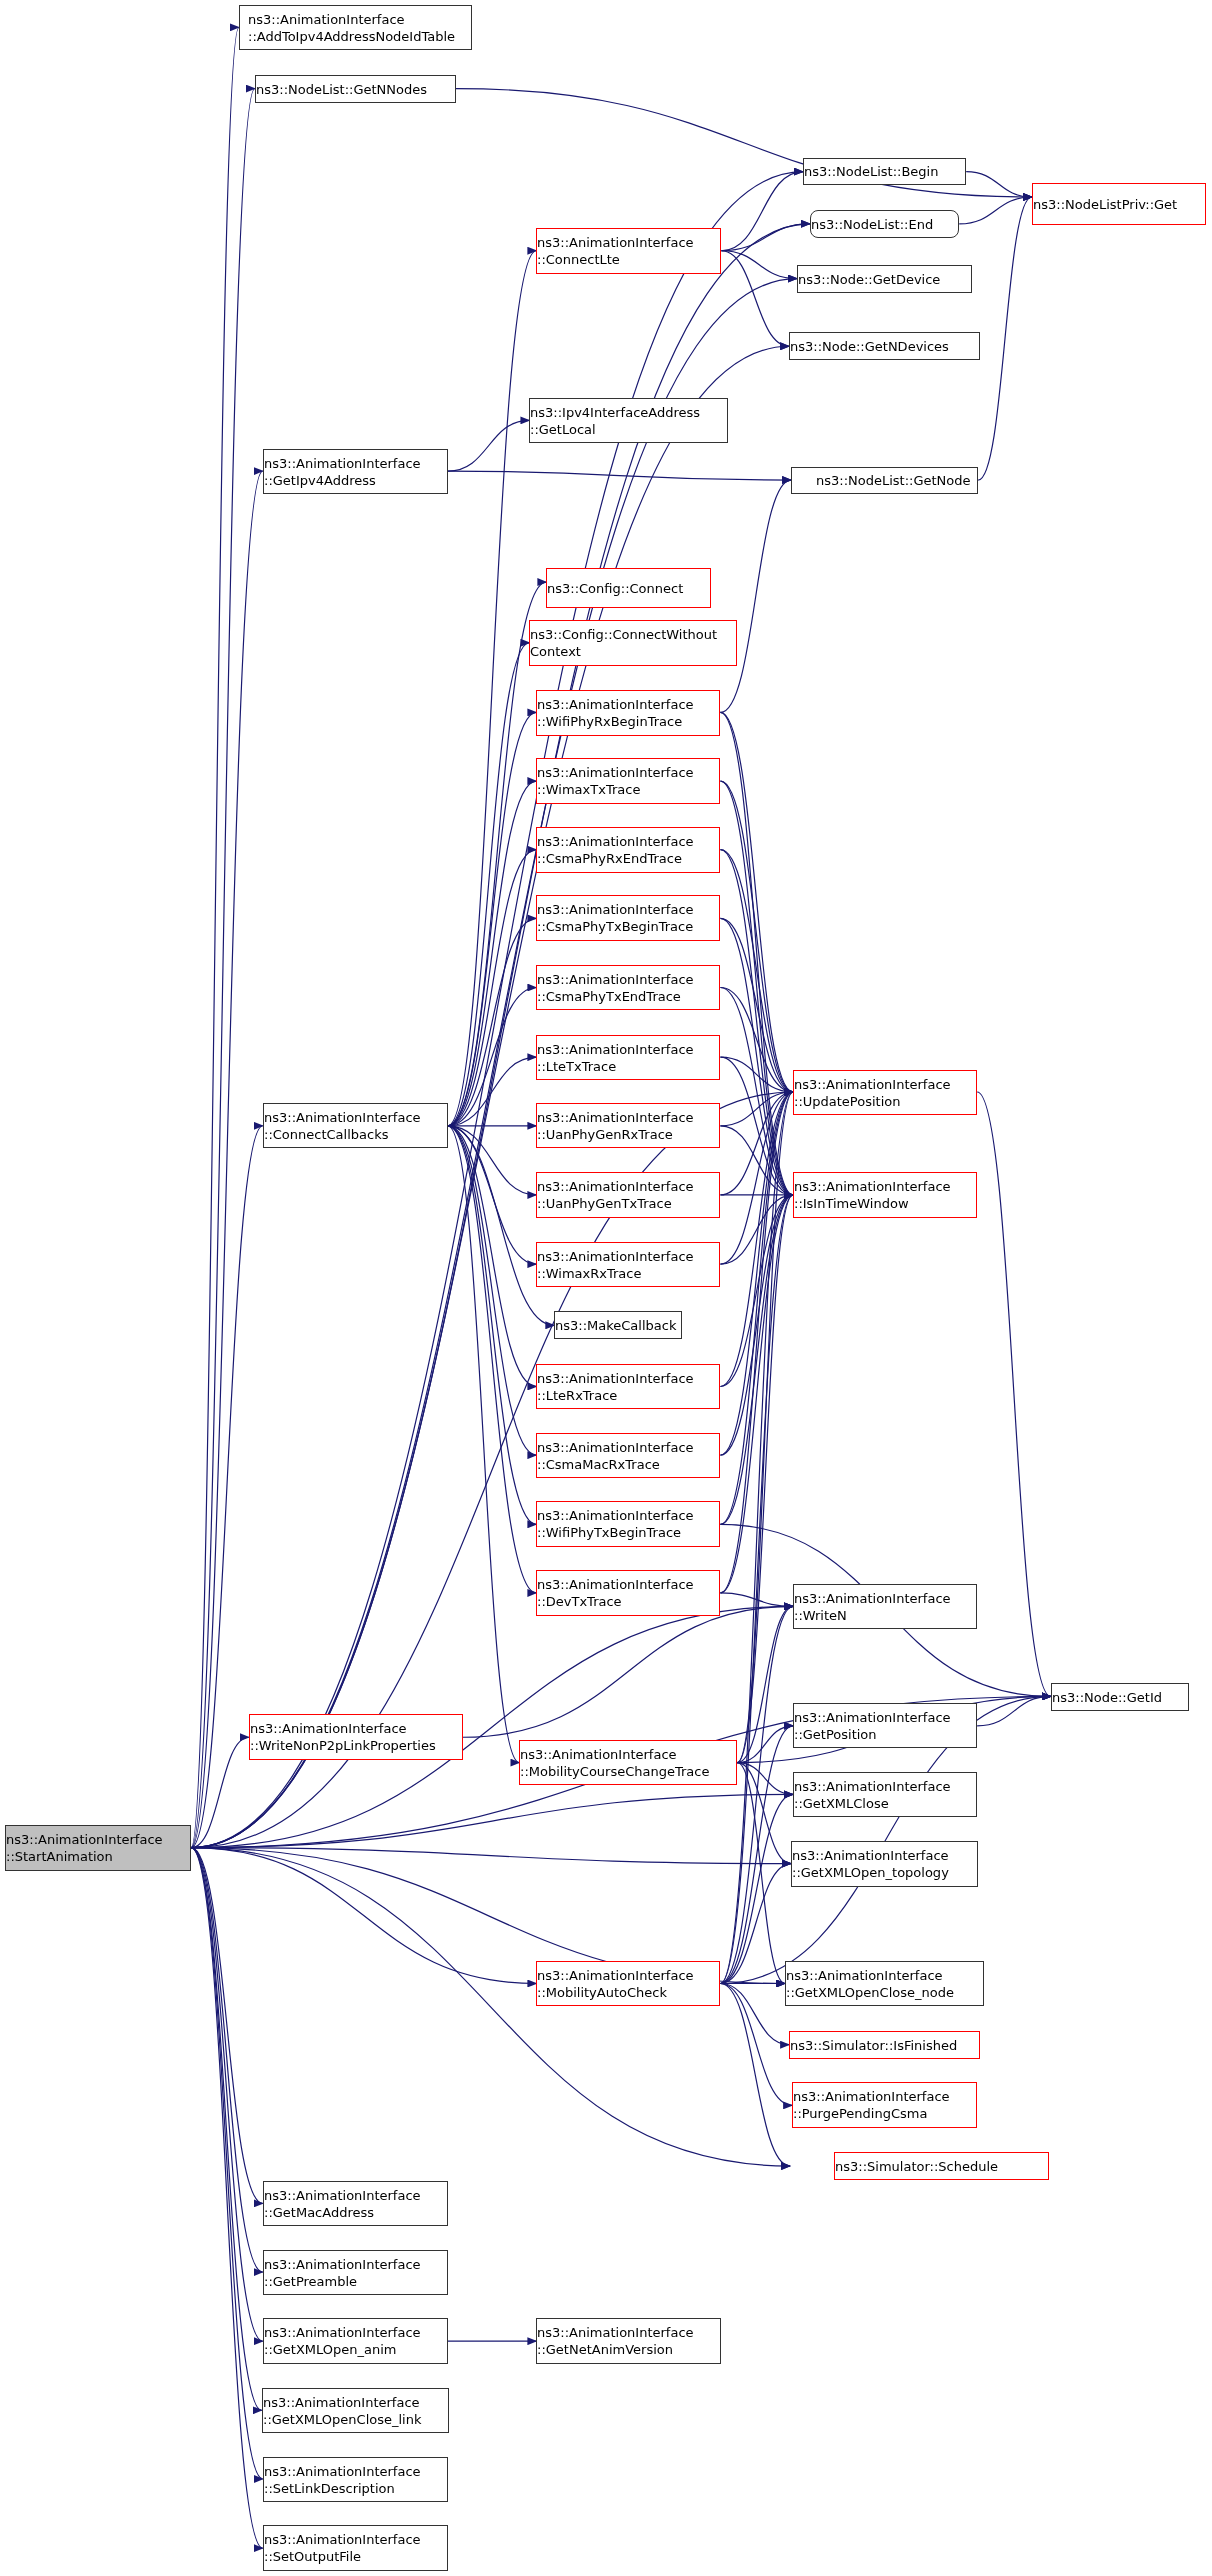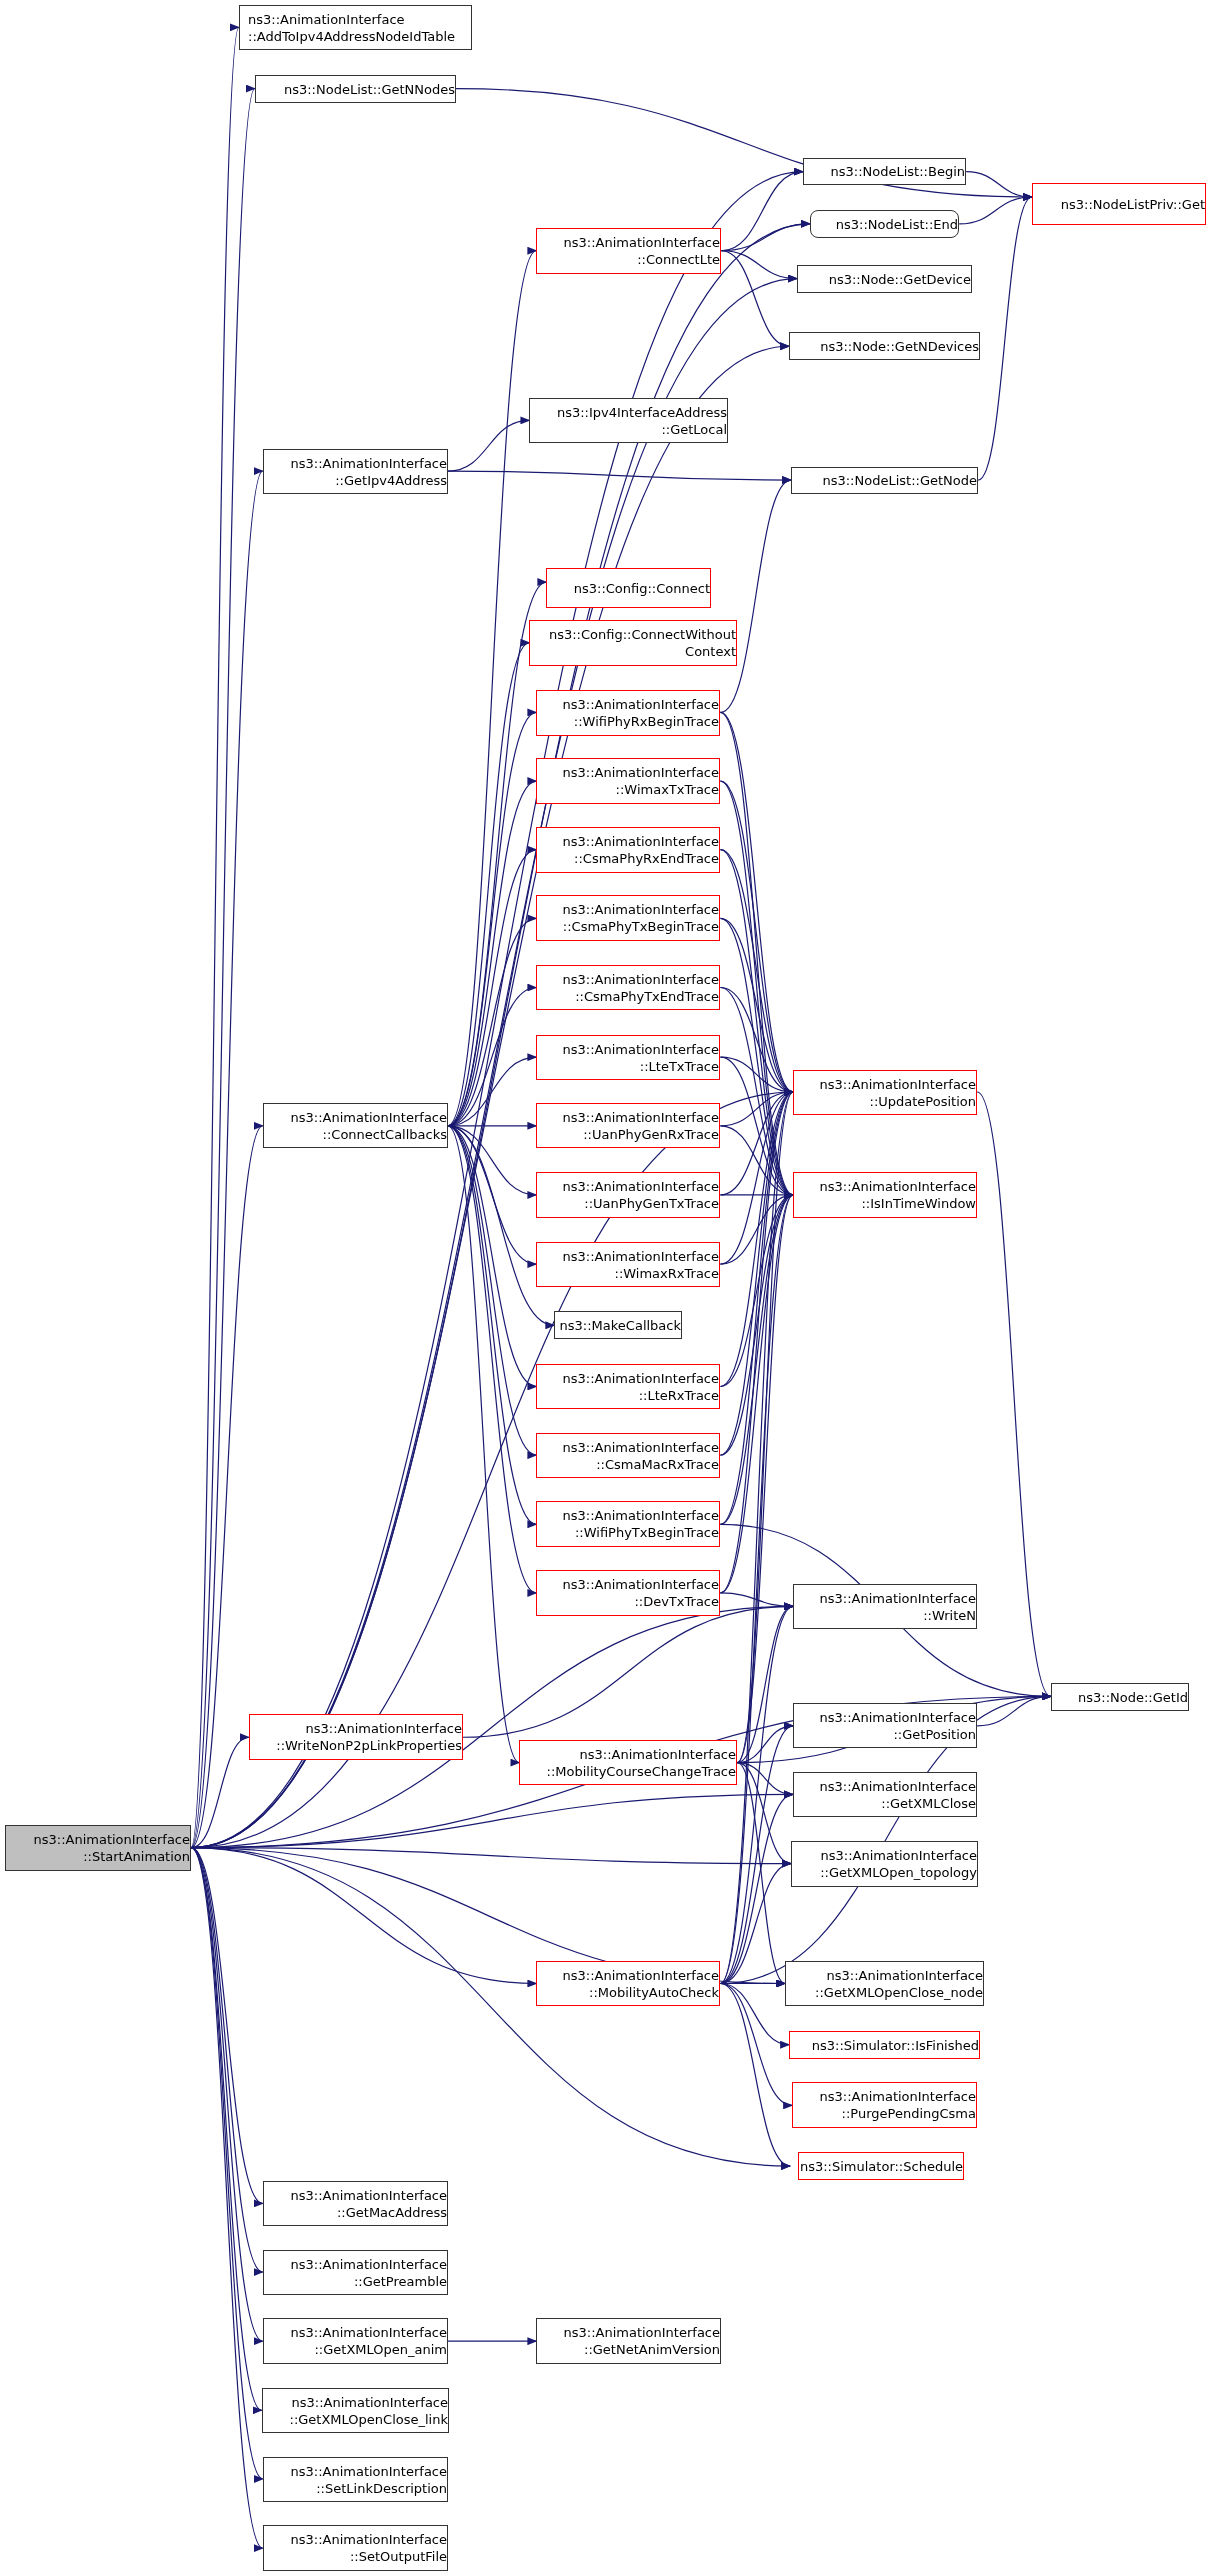--- a/index.html
+++ b/index.html
@@ -2,21 +2,21 @@
 <html><head>
 <meta charset="utf-8">
 <style>
   html, body { margin: 0; padding: 0; background: #ffffff; }
   body { width: 1213px; height: 2576px; position: relative; overflow: hidden;
          font-family: "DejaVu Sans", sans-serif; }
   #edges { position: absolute; left: 0; top: 0; width: 1213px; height: 2576px; }
   .node { position: absolute; box-sizing: border-box; background: #ffffff;
           border: 1.5px solid #333333; color: #000000;
           font-family: "DejaVu Sans", sans-serif; font-size: 13px; line-height: 17px;
-          display: flex; flex-direction: column; justify-content: center; align-items: flex-end;
+          display: flex; flex-direction: column; justify-content: center; align-items: flex-start;
           text-align: center; white-space: nowrap; cursor: pointer; }
   .node.red { border-color: #ff0000; }
   .node.root { background: #bfbfbf; border-color: #333333; }
   .node.left { align-items: flex-start; padding-left: 8px; }
   .node span { display: block; }
 </style>
 </head>
 <body>
 
 <svg id="edges" xmlns="http://www.w3.org/2000/svg" viewBox="0 0 1219 2589" width="1213" height="2576">
@@ -283,21 +283,21 @@
       <span>ns3::AnimationInterface</span>
       <span>::GetXMLOpenClose_node</span>
     </div>
     <div class="node red" style="left: 789px; top: 2031px; width: 191px; height: 28px;">
       <span>ns3::Simulator::IsFinished</span>
     </div>
     <div class="node red" style="left: 792px; top: 2082px; width: 185px; height: 46px;">
       <span>ns3::AnimationInterface</span>
       <span>::PurgePendingCsma</span>
     </div>
-    <div class="node red" style="left: 798px; top: 2152px; width: 166px; height: 28px;">
+    <div class="node red" style="left: 834px; top: 2152px; width: 215px; height: 28px;">
       <span>ns3::Simulator::Schedule</span>
     </div>
     <div class="node" style="left: 263px; top: 2181px; width: 185px; height: 45px;">
       <span>ns3::AnimationInterface</span>
       <span>::GetMacAddress</span>
     </div>
     <div class="node" style="left: 263px; top: 2250px; width: 185px; height: 45px;">
       <span>ns3::AnimationInterface</span>
       <span>::GetPreamble</span>
     </div>

